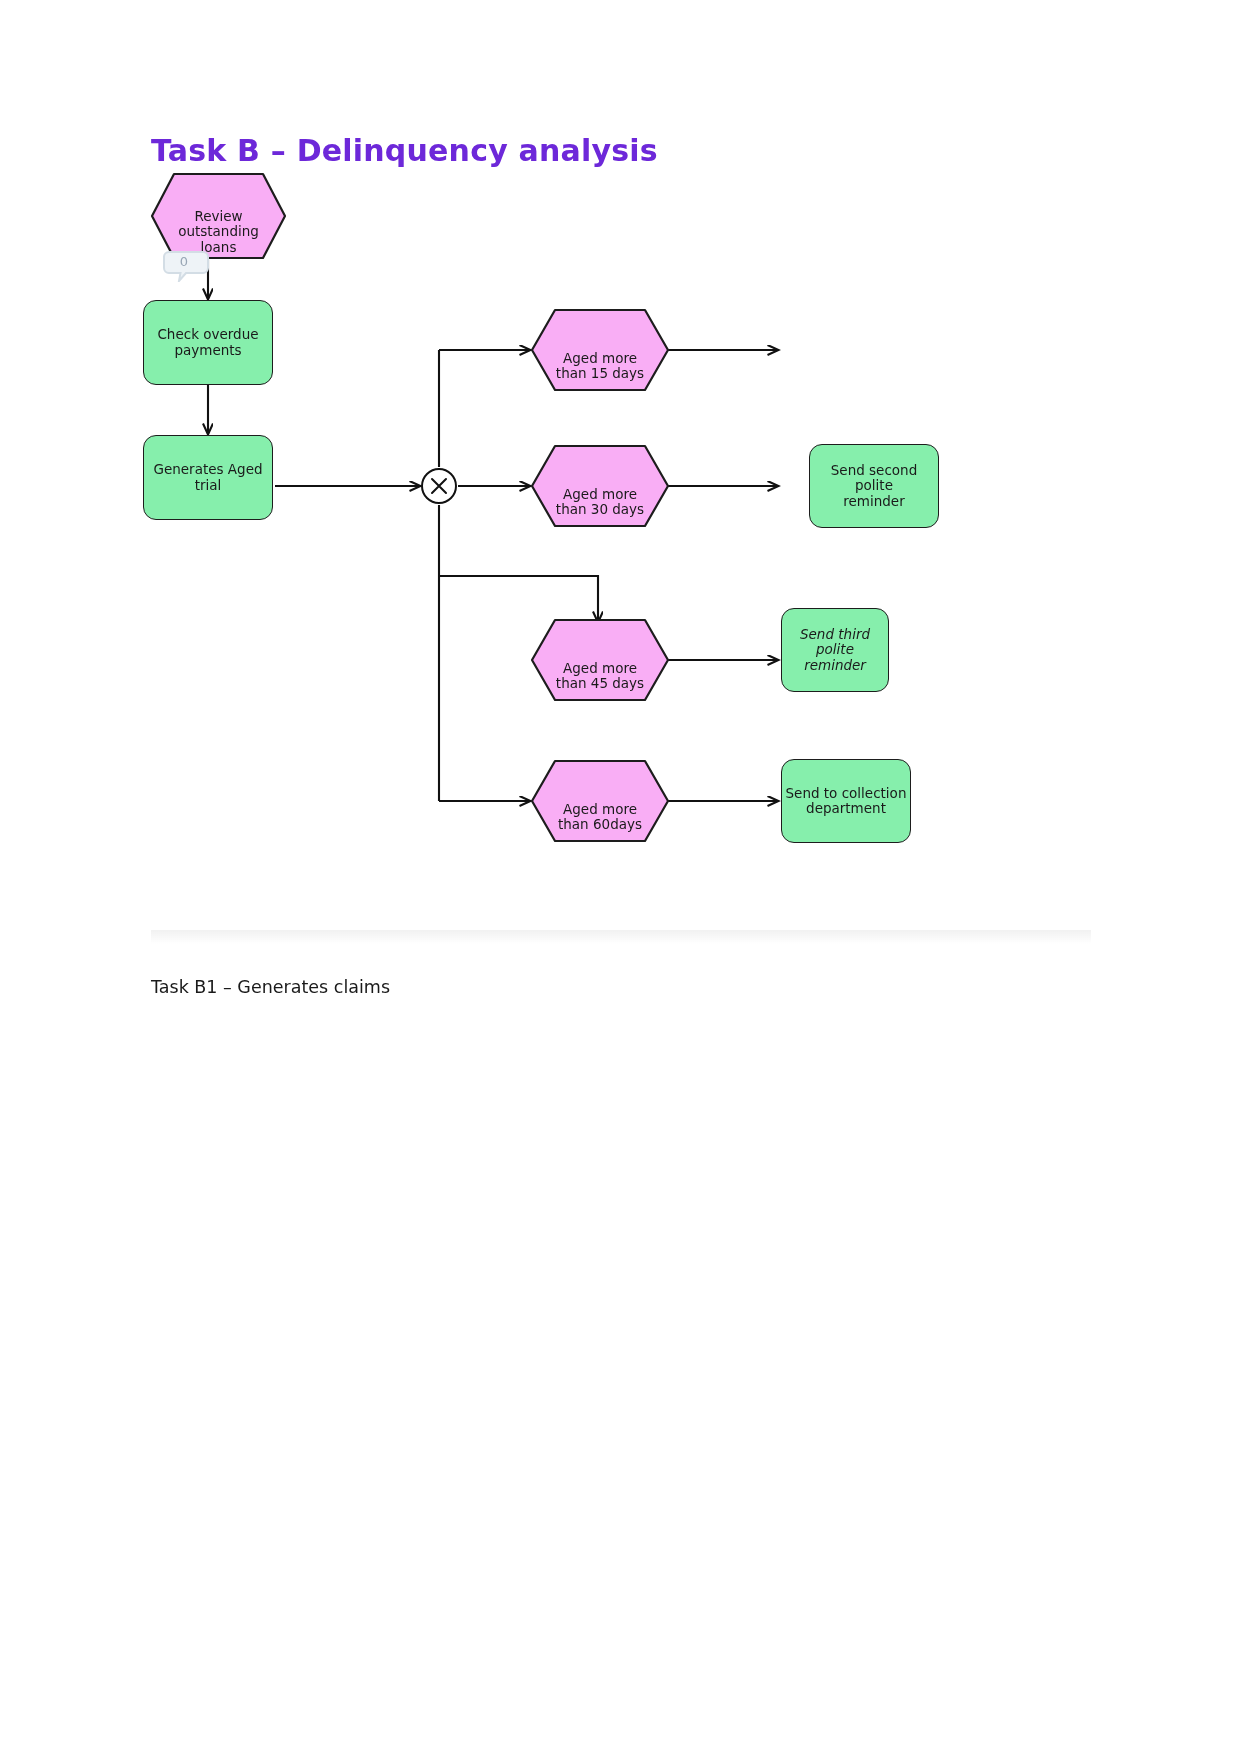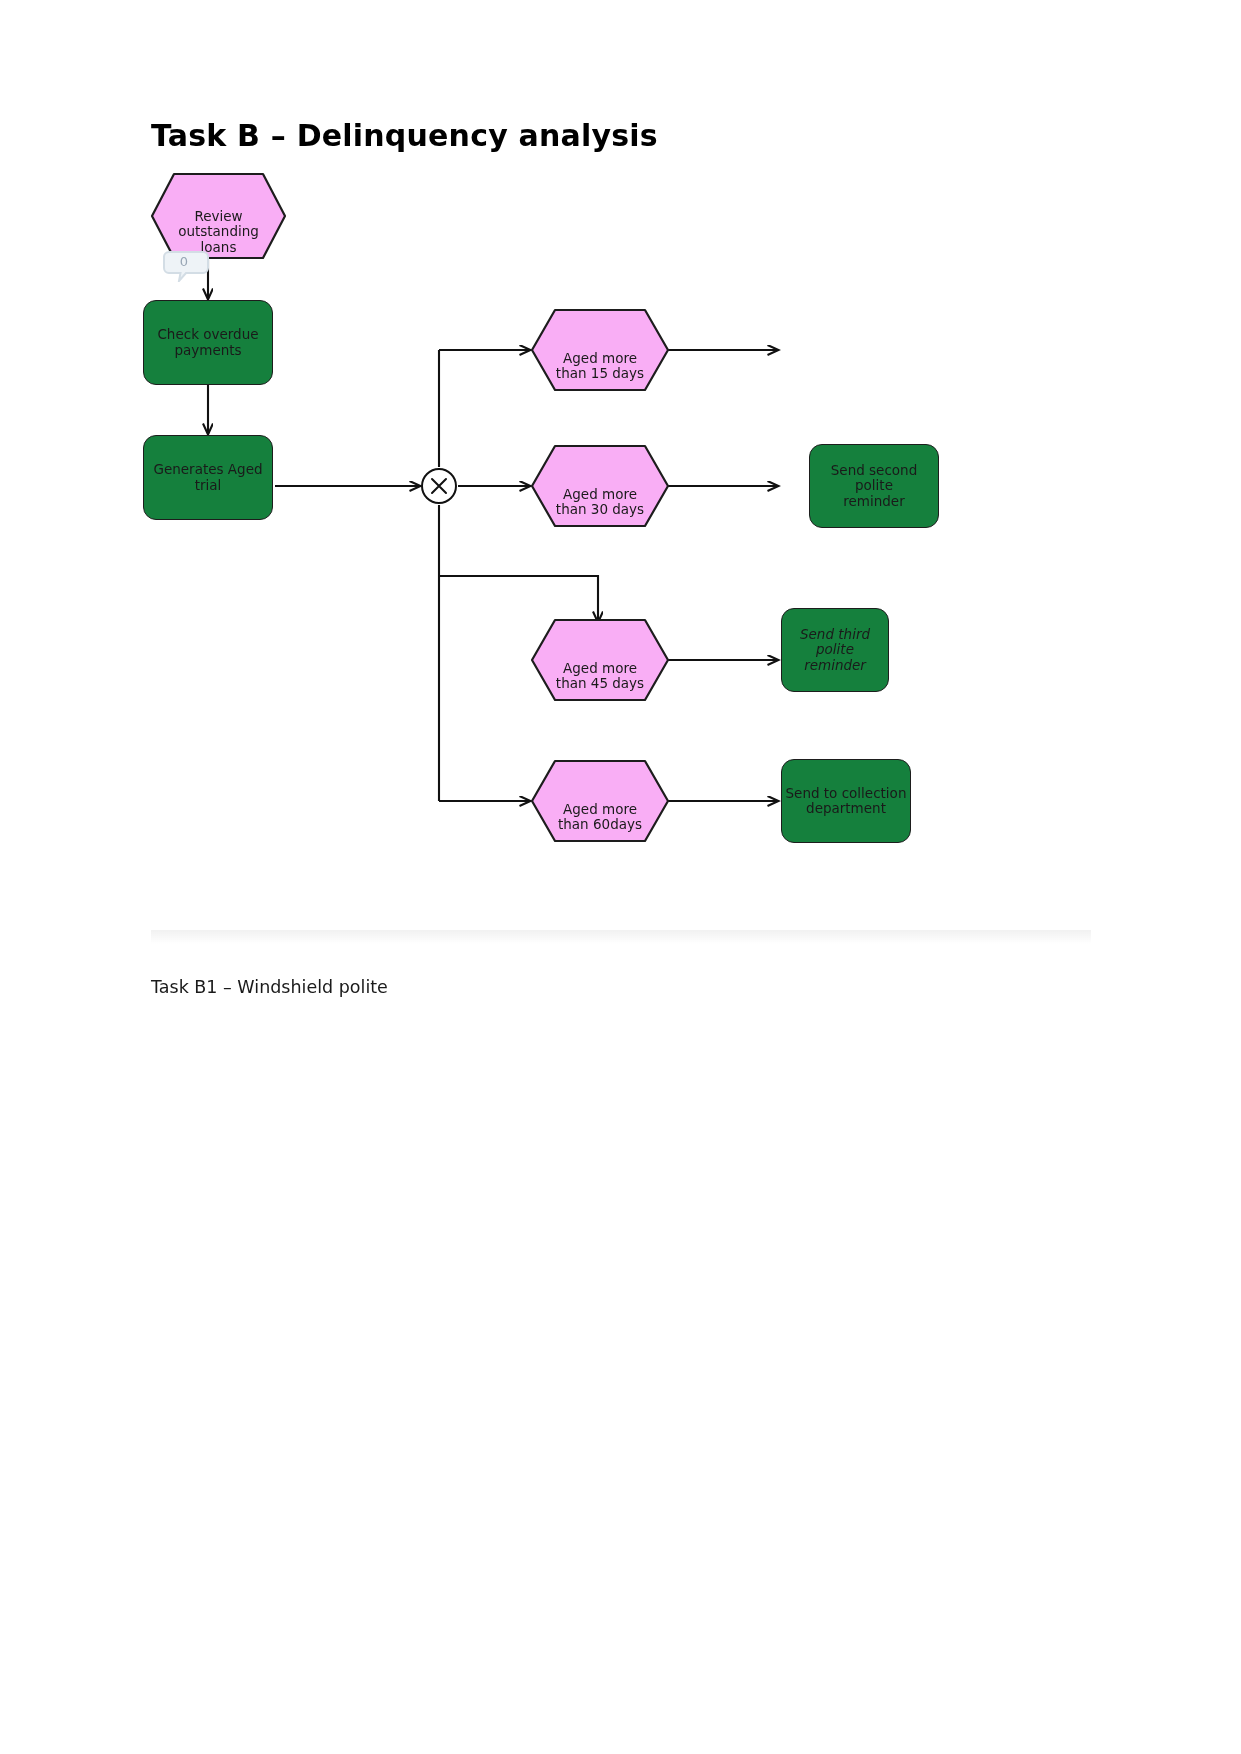--- a/index.html
+++ b/index.html
@@ -19,25 +19,25 @@
     position: absolute;
     left: 0; top: 0;
     width: 1241px;
     height: 1754px;
     background: #ffffff;
   }
 
   #title {
     position: absolute;
     left: 151px;
-    top: 118px;
+    top: 133px;
     font-family: "DejaVu Sans", sans-serif;
     font-size: 30px;
     font-weight: bold;
-    color: #000000;
+    color: #6d28d9;
     letter-spacing: 0.2px;
     white-space: nowrap;
   }
 
   
   #diagram {
     position: absolute;
     left: 151px;
     top: 172px;
     width: 940px;
@@ -61,21 +61,21 @@
     justify-content: center;
     text-align: center;
     color: #1a1a1a;
     font-family: "DejaVu Sans", sans-serif;
     font-size: 13.5px;
     line-height: 15.5px;
     white-space: pre-line;
   }
 
   .task {
-    background: #15803d;
+    background: #86efac;
     border: 1.6px solid #1d1d1d;
     border-radius: 13px;
   }
 
   .hexwrap {
     position: absolute;
   }
   .hexwrap svg {
     position: absolute;
     left: 0; top: 0;
@@ -263,15 +263,15 @@
 
     <div class="node task" style="left:630px; top:587px; width:130px; height:84px;">
       <span style="white-space:pre-line; width:146px; display:block;">Send to collection
 department</span>
     </div>
 
   </div>
 
   <div id="diagram-shadow"></div>
 
-  <div id="caption">Task B1 – Windshield polite</div>
+  <div id="caption">Task B1 – Generates claims</div>
 
 </div>
 
 </body></html>

